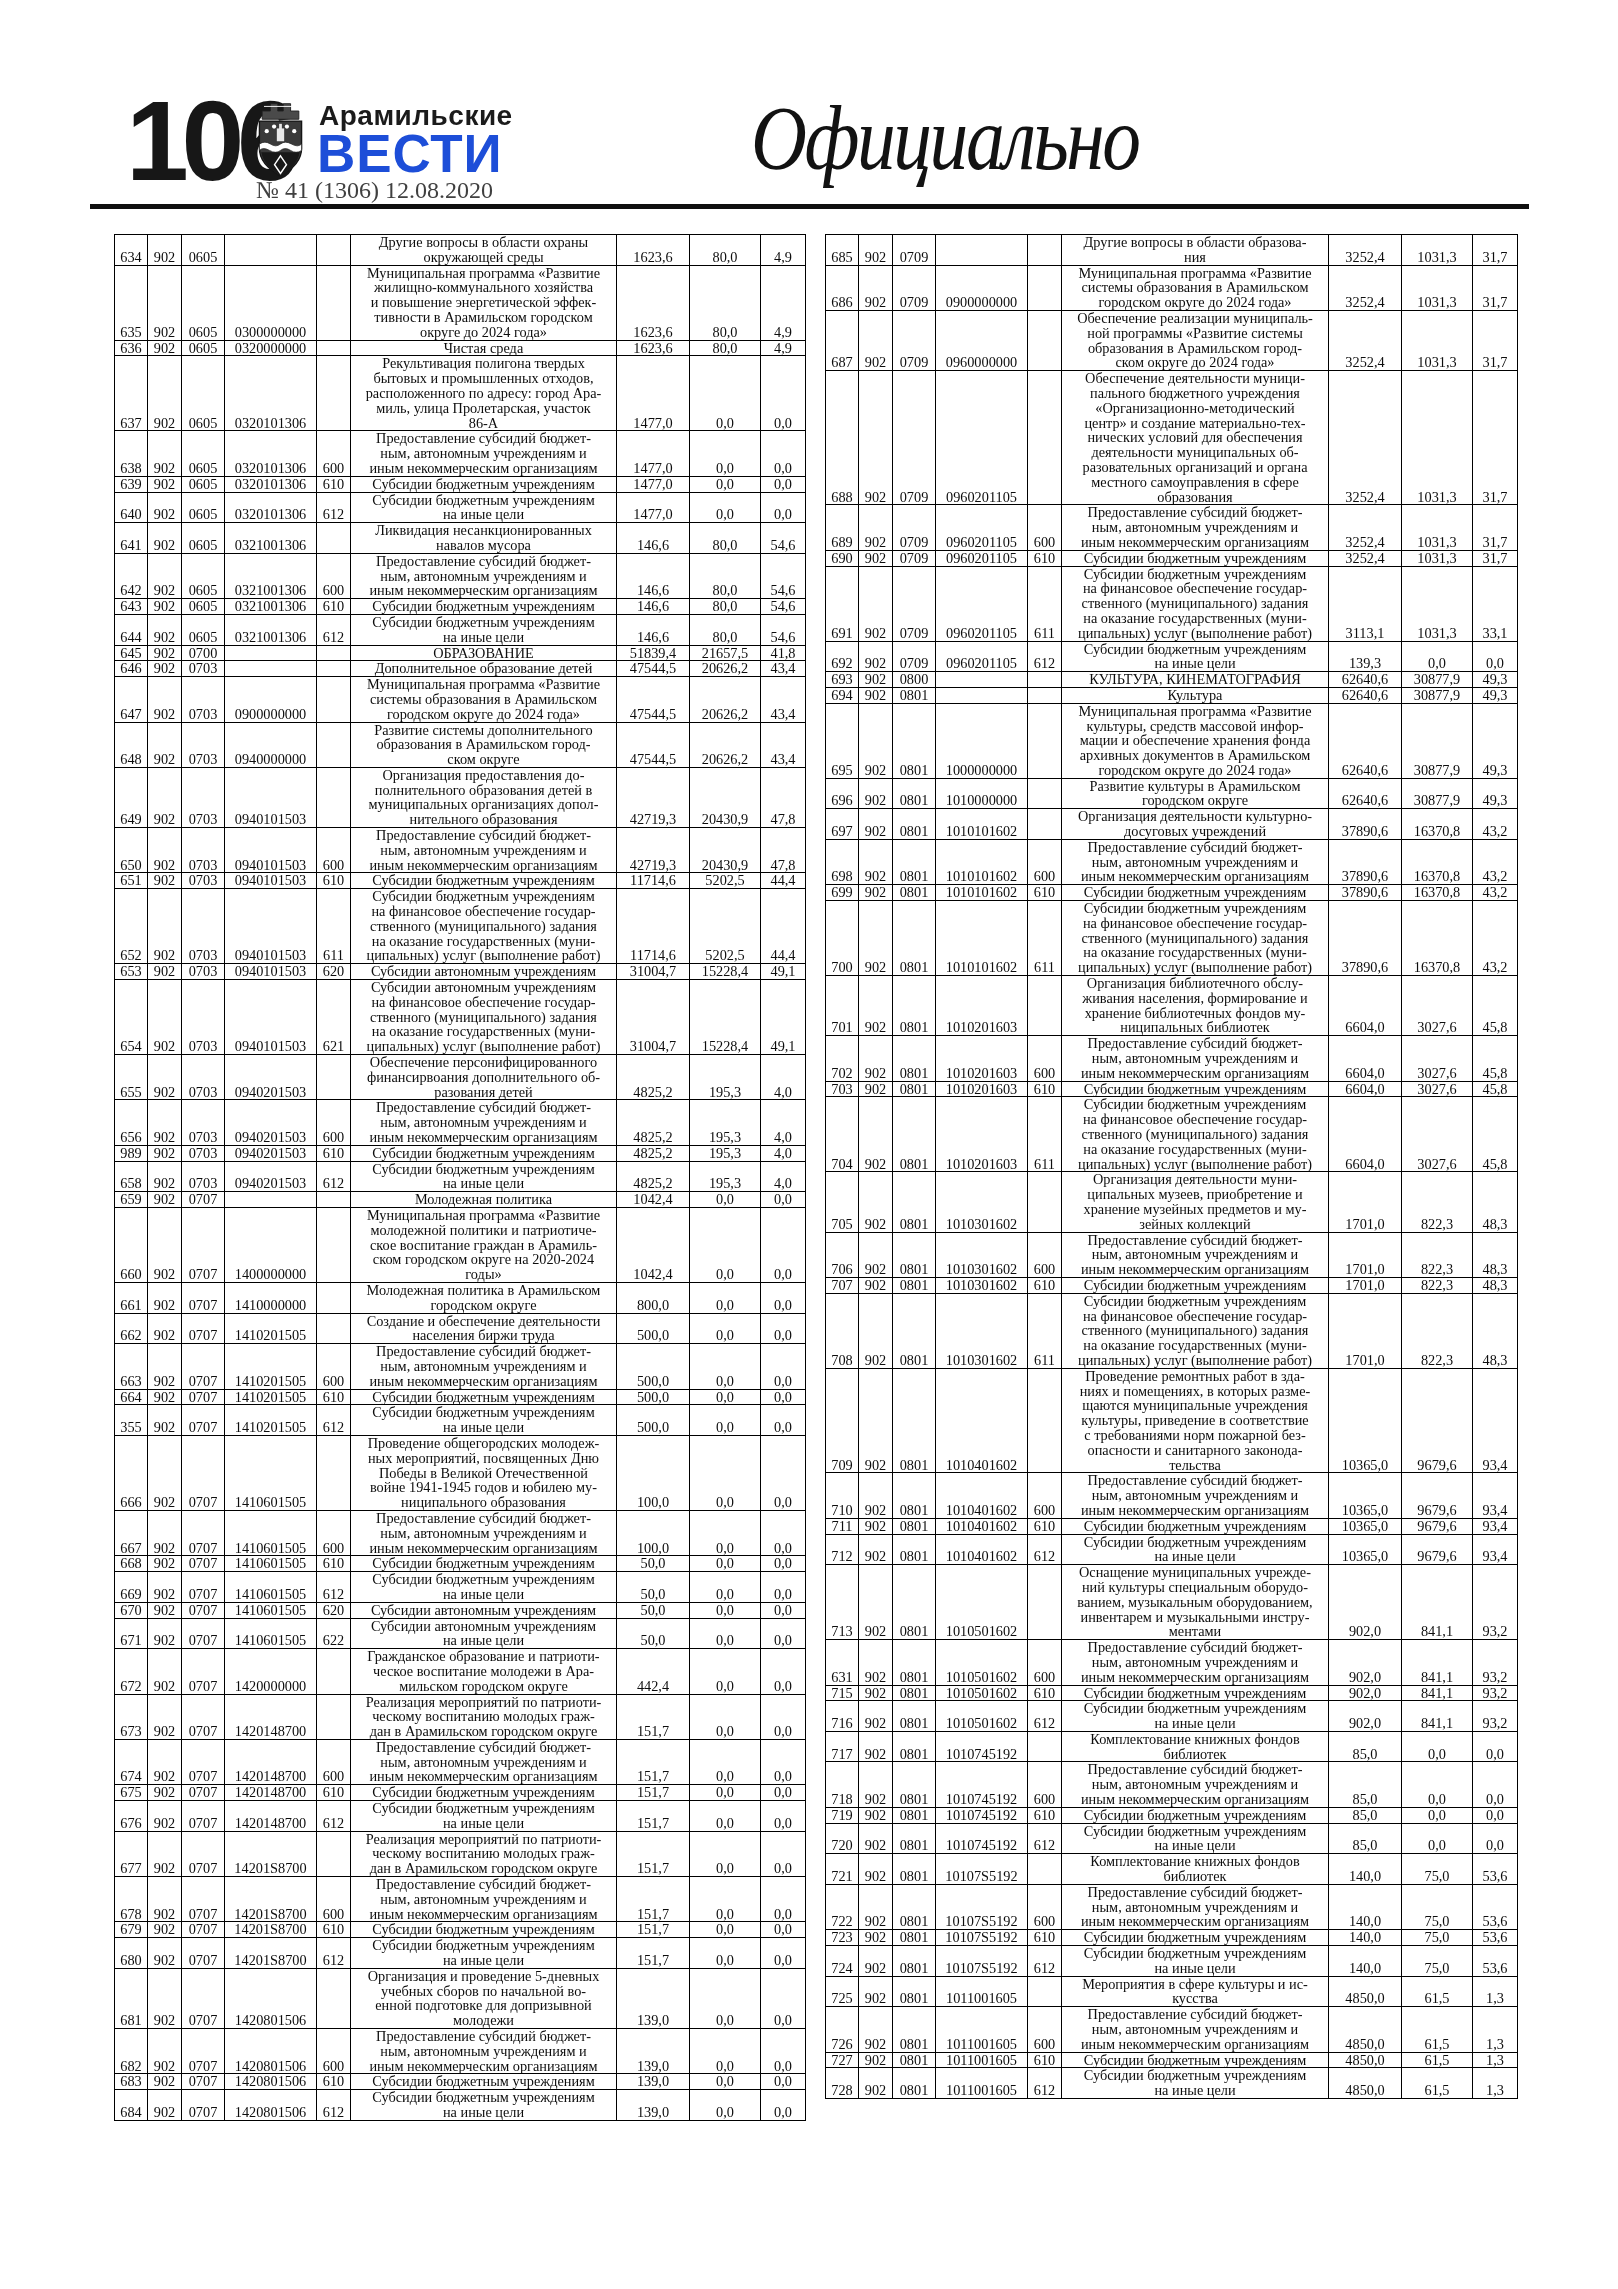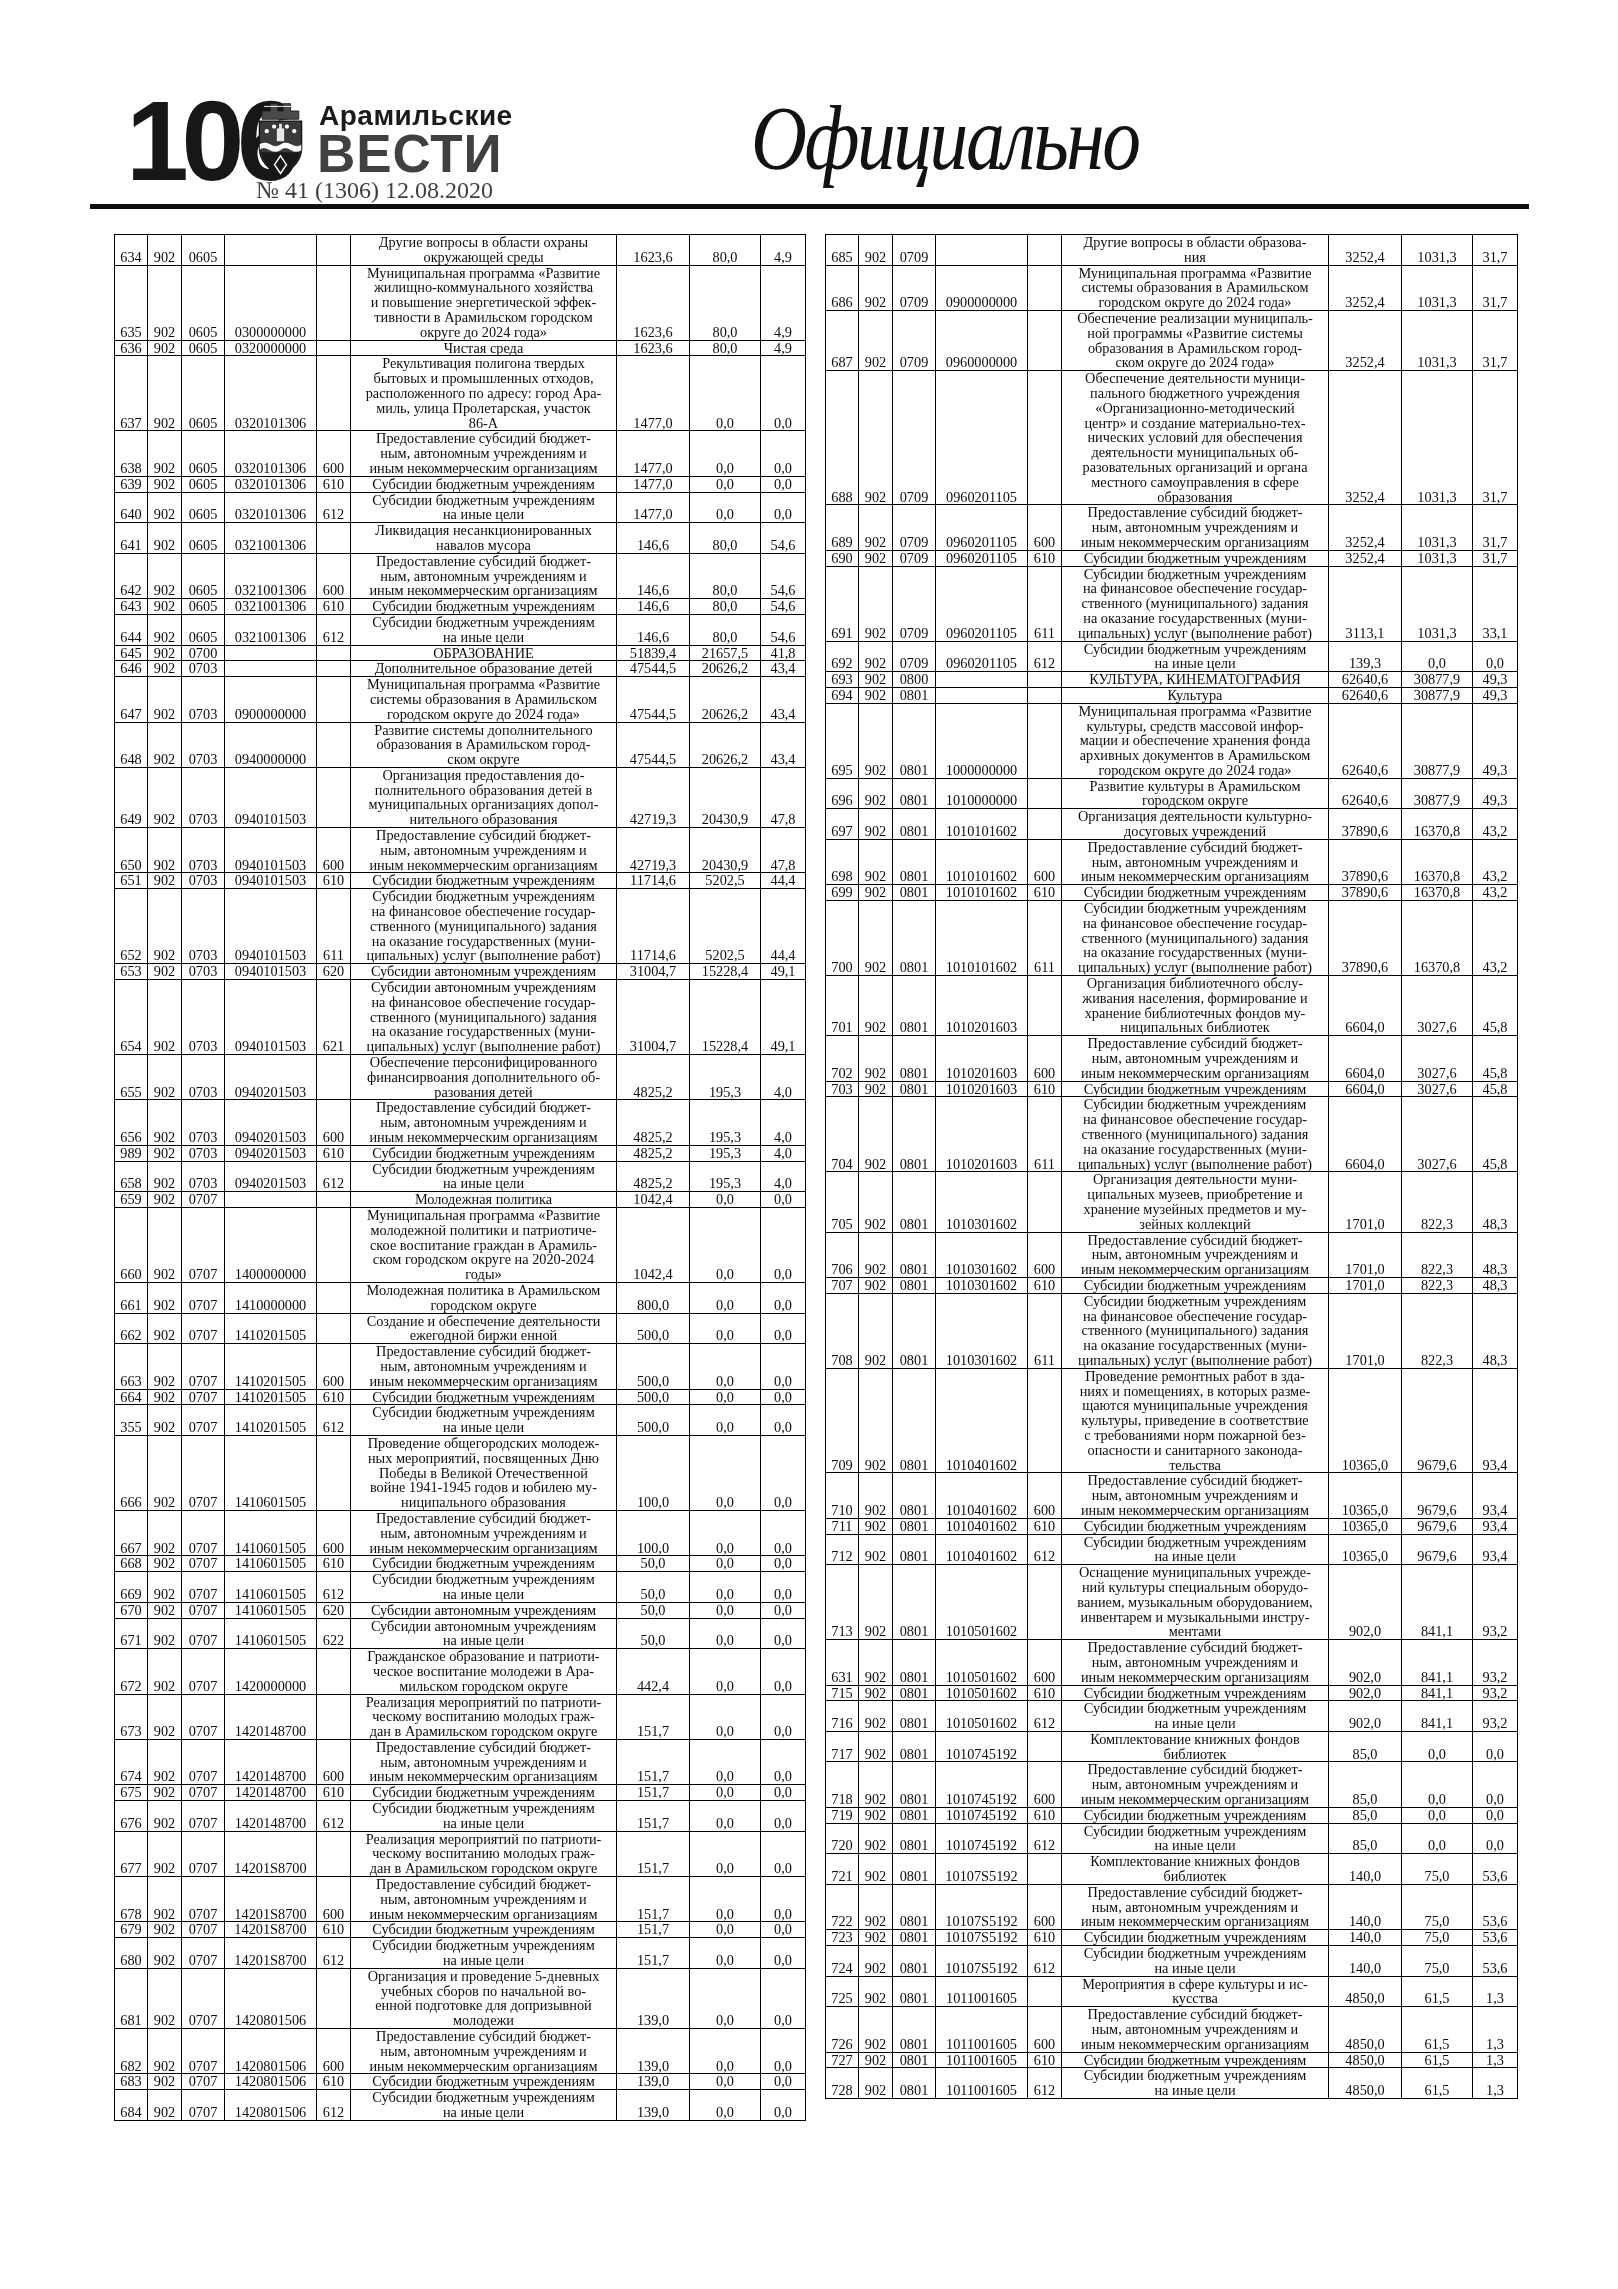--- a/index.html
+++ b/index.html
@@ -15,21 +15,21 @@
   }
   .crest{position:absolute;left:253px;top:96px;width:55px;height:85px;}
   .mast-top{
     position:absolute;left:319px;top:102px;
     font-family:"Liberation Sans",sans-serif;font-weight:800;
     font-size:28px;line-height:1;color:#1b1b1b;letter-spacing:0.5px;
   }
   .mast-bottom{
     position:absolute;left:317px;top:127px;
     font-family:"Liberation Sans",sans-serif;font-weight:800;
-    font-size:53px;line-height:1;color:#404040;letter-spacing:0.9px;text-align:center;
+    font-size:53px;line-height:1;color:#1d4ed8;letter-spacing:0.9px;text-align:center;
   }
   .issue-line{
     position:absolute;left:256px;top:177px;
     font-family:"Liberation Serif",serif;font-size:24px;color:#404040;
   }
   .section-title{
     position:absolute;left:751px;top:92px;
     font-family:"Liberation Serif",serif;font-style:italic;
     font-size:90px;line-height:1.05;letter-spacing:-2.8px;color:#121212;
     transform:scaleX(0.86);transform-origin:left top;white-space:nowrap;
@@ -443,21 +443,21 @@
         <td class="c-v2">0,0</td>
         <td class="c-v3">0,0</td>
       </tr>
       <tr>
         <td class="c-num">662</td>
         <td class="c-adm">902</td>
         <td class="c-rz">0707</td>
         <td class="c-csr">1410201505</td>
         <td class="c-vr"></td>
         <td class="c-name">Создание и обеспечение деятельности
-ежегодной биржи енной</td>
+населения биржи труда</td>
         <td class="c-v1">500,0</td>
         <td class="c-v2">0,0</td>
         <td class="c-v3">0,0</td>
       </tr>
       <tr>
         <td class="c-num">663</td>
         <td class="c-adm">902</td>
         <td class="c-rz">0707</td>
         <td class="c-csr">1410201505</td>
         <td class="c-vr">600</td>

